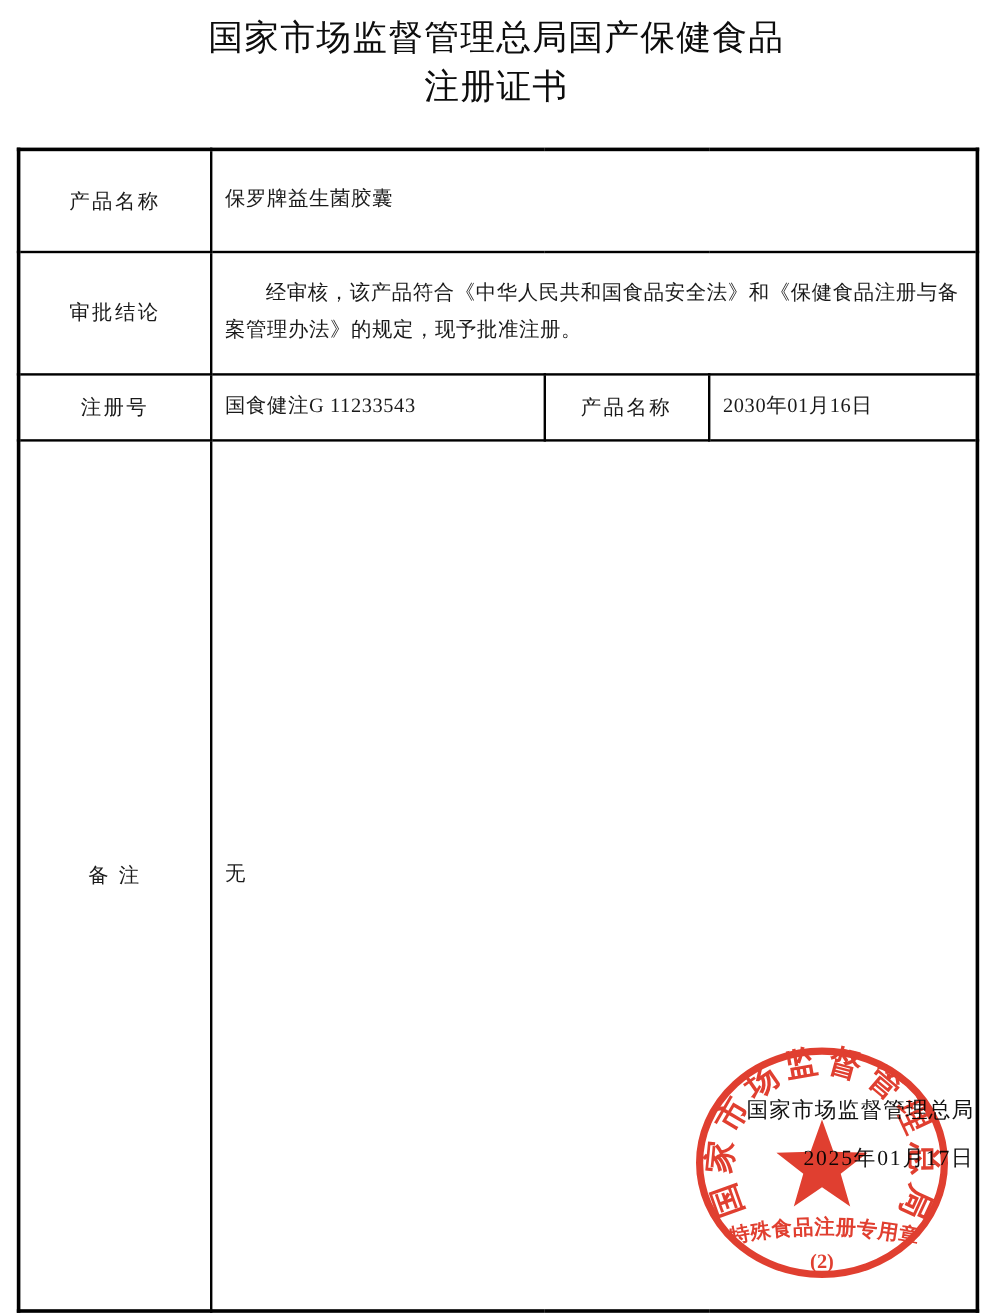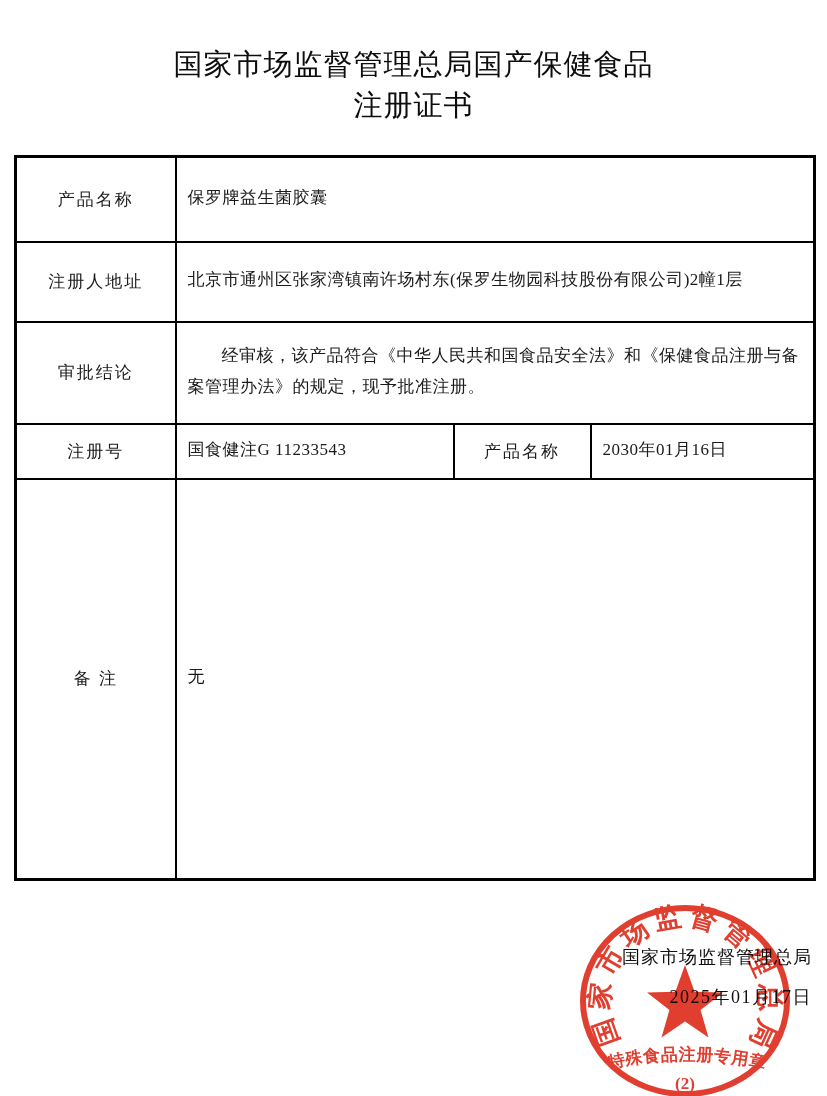--- a/index.html
+++ b/index.html
@@ -4,32 +4,32 @@
 <style>
   * { margin: 0; padding: 0; box-sizing: border-box; }
   html, body { background: #ffffff; }
   body {
     width: 827px; height: 1096px;
     font-family: "Liberation Serif", "DejaVu Serif", serif;
     color: #141414;
     position: relative;
     overflow: hidden;
   }
-  .page { position: absolute; inset: 0; background: #ffffff; margin-top: 32px; }
+  .page { position: absolute; inset: 0; background: #ffffff; }
 
   .title {
     position: absolute; top: 12px; left: 0; width: 827px;
     text-align: center;
     font-size: 29px; line-height: 41px; letter-spacing: 1px;
     font-weight: 500; color: #0d0d0d;
   }
 
   table.cert {
     position: absolute; left: 14px; top: 123px;
-    width: 799px; height: 726px;
+    width: 799px; height: 971px;
     border-collapse: collapse; table-layout: fixed;
     border: 3px solid #000;
     font-size: 17px; color: #1a1a1a;
   }
   table.cert td { border: 2.5px solid #000; vertical-align: middle; }
   td.lbl { text-align: center; letter-spacing: 2px; padding: 0 4px; }
   td.val { text-align: left; padding: 0 10px 4px 11px; letter-spacing: 0.5px; }
   tr.r1 { height: 85px; } tr.r2 { height: 85px; } tr.r3 { height: 80px; }
   tr.r4 { height: 102px; } tr.r5 { height: 55px; } tr.r6 { height: 57px; }
   td.conclusion { text-indent: 2em; line-height: 31px; padding-right: 6px; }
@@ -65,24 +65,20 @@
       <col style="width:160px">
         <col style="width:278px">
         <col style="width:137px">
         <col style="width:224px">
     </colgroup>
     <tbody>
       <tr class="r1">
         <td class="lbl">产品名称</td>
         <td class="val" colspan="3">保罗牌益生菌胶囊</td>
       </tr>
-      <tr class="r3">
-        <td class="lbl">注册人地址</td>
-        <td class="val" colspan="3">北京市通州区张家湾镇南许场村东(保罗生物园科技股份有限公司)2幢1层</td>
-      </tr>
       <tr class="r4">
         <td class="lbl">审批结论</td>
         <td class="val conclusion" colspan="3">经审核，该产品符合《中华人民共和国食品安全法》和《保健食品注册与备案管理办法》的规定，现予批准注册。</td>
       </tr>
       <tr class="r5">
         <td class="lbl">注册号</td>
         <td class="val">国食健注G 11233543</td>
         <td class="lbl">产品名称</td>
         <td class="val">2030年01月16日</td>
       </tr>

